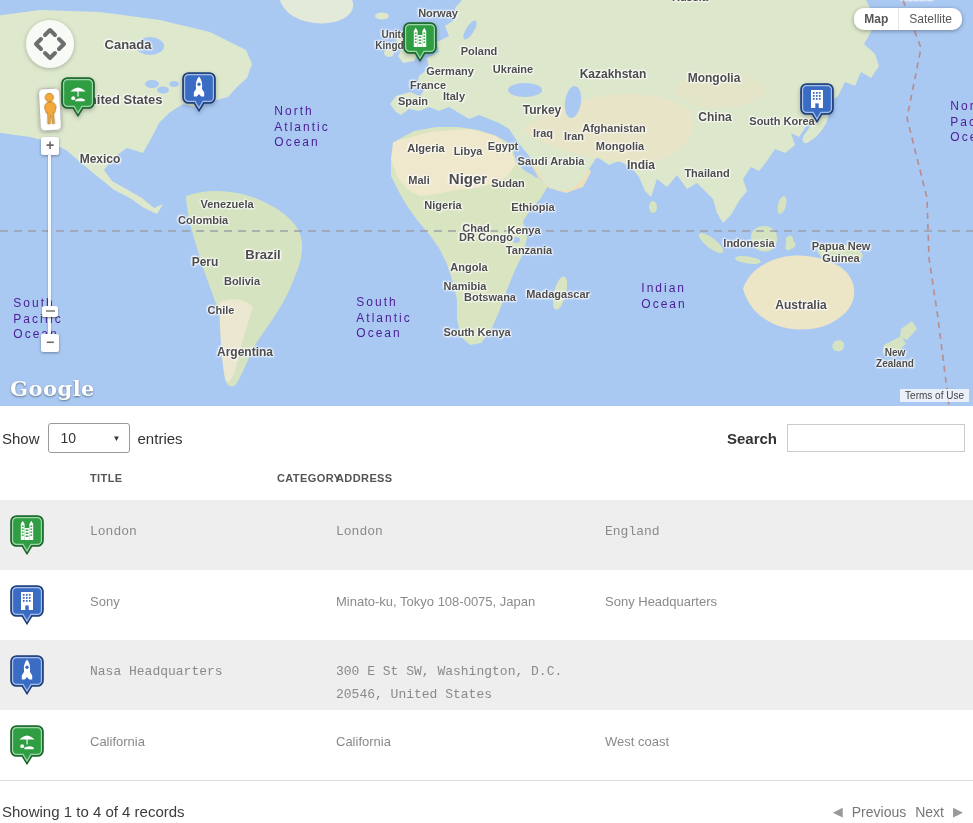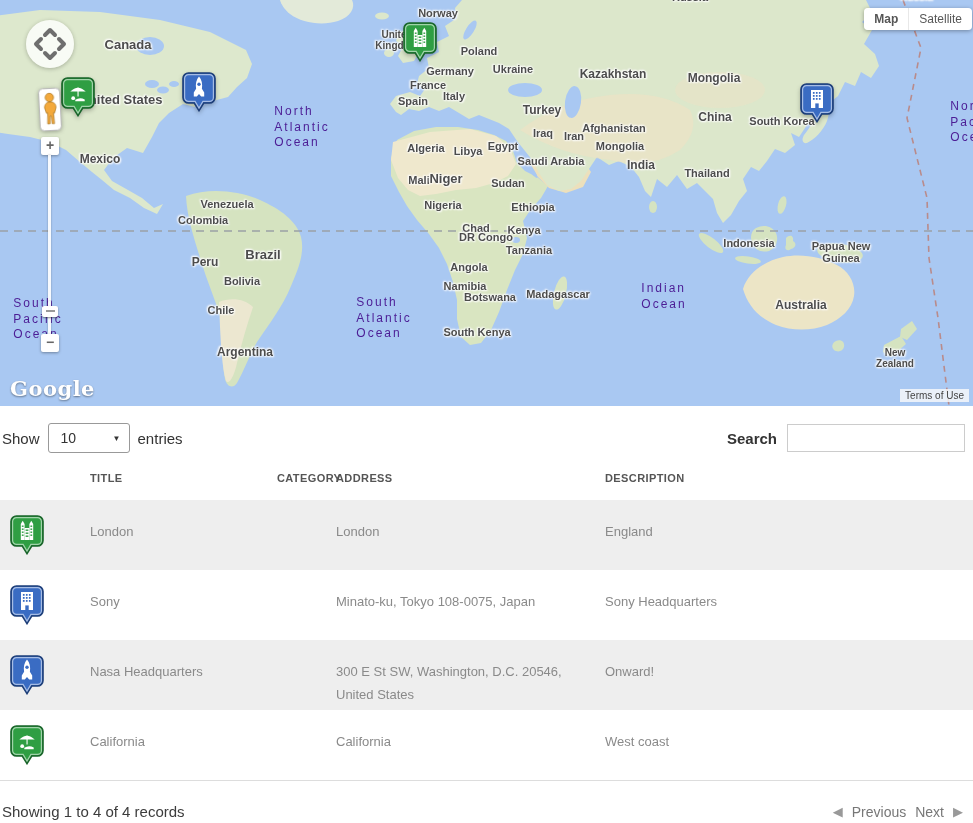--- a/index.html
+++ b/index.html
@@ -23,22 +23,22 @@
   .zoom-btn{position:absolute;width:18px;height:18px;background:#fff;border-radius:2px;
     box-shadow:0 1px 3px rgba(0,0,0,.35);color:#666;font-weight:bold;font-size:14px;
     line-height:17px;text-align:center;cursor:pointer;}
   .zoom-in{left:41px;top:137px;}
   .zoom-out{left:41px;top:334px;}
   .zoom-track{position:absolute;left:48px;top:155px;width:3px;height:180px;
     background:rgba(255,255,255,.9);box-shadow:0 0 2px rgba(0,0,0,.35);cursor:pointer;}
   .zoom-handle{position:absolute;left:42px;top:306px;width:16px;height:11px;background:#fff;
     border-radius:2px;box-shadow:0 1px 2px rgba(0,0,0,.45);cursor:pointer;}
   .zoom-handle::after{content:"";display:block;margin:4px auto 0;width:9px;height:2px;background:#999;}
-  .map-type{position:absolute;top:8px;right:1px;display:flex;box-shadow:0 1px 4px rgba(0,0,0,.35);
-    border-radius:4px;overflow:hidden;justify-content:flex-end;}
+  .map-type{position:absolute;top:8px;right:11px;display:flex;box-shadow:0 1px 4px rgba(0,0,0,.35);
+    border-radius:10px;overflow:hidden;justify-content:flex-end;}
   .map-type button{font-family:"Liberation Sans",sans-serif;font-size:12px;padding:4px 10px;
     background:#fff;border:none;color:#565656;cursor:pointer;}
   .mt-map{font-weight:bold;color:#0f0f0f;border-right:1px solid #e8e8e8 !important;}
   .google-logo{position:absolute;left:10px;bottom:5px;font-family:"DejaVu Serif",serif;font-weight:bold;
     font-size:21px;color:#fff;text-shadow:0 1px 2px rgba(0,0,0,.45);letter-spacing:.5px;cursor:pointer;}
   .terms{position:absolute;right:4px;bottom:4px;font-size:10px;color:#444;
     background:rgba(250,250,250,.8);padding:1px 5px;cursor:pointer;}
 
   
   .controls{display:flex;align-items:center;padding:16px 8px 4px 2px;font-size:15px;color:#333;height:32px;}
@@ -48,21 +48,21 @@
   .search-wrap{margin-left:auto;display:flex;align-items:center;gap:10px;}
   .search-wrap label{font-weight:bold;color:#333;}
   .search-wrap input{width:166px;height:26px;border:1px solid #ccc;outline:none;font-size:14px;padding:0 5px;}
 
   
   .dtable{border-bottom:1px solid #ddd;}
   .thead,.trow{display:grid;grid-template-columns:90px 187px 59px 269px 1fr;}
   .thead{padding:9px 0 10px;}
   .th{font-size:11px;font-weight:bold;color:#555;letter-spacing:.4px;white-space:nowrap;}
   .trow{min-height:70px;font-size:13px;color:#8a8a8a;}
-  .trow.odd{background:#eee;}
+  .trow.odd{background:#eee;font-family:Liberation Mono, monospace;}
   .cell{padding-top:20px;line-height:23px;}
   .cell.addr{padding-right:6px;}
   .icon-cell{padding:15px 0 0 10px;}
   .row-icon{display:inline-block;width:34px;height:40px;}
 
   
   .footer{display:flex;justify-content:space-between;align-items:center;padding:22px 10px 0 2px;}
   .summary{font-size:15px;color:#3c3c3c;}
   .pager{display:flex;align-items:center;gap:9px;font-size:14px;color:#777;}
   .pager a{cursor:pointer;}
@@ -161,21 +161,21 @@
         <span class="country-label" style="left: 707px; top: 173px; font-size: 11px;">Thailand</span>
         <span class="country-label" style="left: 614px; top: 128px; font-size: 11px;">Afghanistan</span>
         <span class="country-label" style="left: 620px; top: 146px; font-size: 11px;">Mongolia</span>
         <span class="country-label" style="left: 574px; top: 136px; font-size: 11px;">Iran</span>
         <span class="country-label" style="left: 543px; top: 133px; font-size: 11px;">Iraq</span>
         <span class="country-label" style="left: 551px; top: 161px; font-size: 11px;">Saudi Arabia</span>
         <span class="country-label" style="left: 503px; top: 146px; font-size: 11px;">Egypt</span>
         <span class="country-label" style="left: 468px; top: 151px; font-size: 11px;">Libya</span>
         <span class="country-label" style="left: 426px; top: 148px; font-size: 11px;">Algeria</span>
         <span class="country-label" style="left: 419px; top: 180px; font-size: 11px;">Mali</span>
-        <span class="country-label" style="left: 446px; top: 179px; font-size: 13px;">Niger</span>
+        <span class="country-label" style="left: 468px; top: 179px; font-size: 15px;">Niger</span>
         <span class="country-label" style="left: 476px; top: 192px; font-size: 11px; margin-top: 36px;">Chad</span>
         <span class="country-label" style="left: 508px; top: 183px; font-size: 11px;">Sudan</span>
         <span class="country-label" style="left: 443px; top: 205px; font-size: 11px; text-align: right;">Nigeria</span>
         <span class="country-label" style="left: 533px; top: 207px; font-size: 11px;">Ethiopia</span>
         <span class="country-label" style="left: 524px; top: 230px; font-size: 11px;">Kenya</span>
         <span class="country-label" style="left: 486px; top: 237px; font-size: 11px;">DR Congo</span>
         <span class="country-label" style="left: 529px; top: 250px; font-size: 11px;">Tanzania</span>
         <span class="country-label" style="left: 469px; top: 267px; font-size: 11px;">Angola</span>
         <span class="country-label" style="left: 465px; top: 286px; font-size: 11px;">Namibia</span>
         <span class="country-label" style="left: 490px; top: 297px; font-size: 11px;">Botswana</span>
@@ -307,21 +307,20 @@
     </div>
   </div>
 
   
   <div class="dtable">
     <div class="thead">
       <div class="cell" style="padding:0"></div>
       <div class="cell th" style="padding:0">TITLE</div>
       <div class="cell th" style="padding:0">CATEGORY</div>
       <div class="cell th" style="padding:0">ADDRESS</div>
-      <div class="cell th" style="padding:0">DESCRIPTION</div>
     </div>
 
     <div class="trow odd">
       <div class="icon-cell"><span class="row-icon"><svg width="34" height="40" viewBox="0 0 34 40">
               <path d="M6.5 1h21A5.5 5.5 0 0 1 33 6.5v19a5.5 5.5 0 0 1-5.5 5.5h-5.8L17 38.6 12.3 31H6.5A5.5 5.5 0 0 1 1 25.5v-19A5.5 5.5 0 0 1 6.5 1z" fill="#2f9e43" stroke="#19642a" stroke-width="1.6"></path>
               <path d="M6.5 2.6h21a3.9 3.9 0 0 1 3.9 3.9v19a3.9 3.9 0 0 1-3.9 3.9h-6.6L17 36l-3.9-6.6H6.5a3.9 3.9 0 0 1-3.9-3.9v-19a3.9 3.9 0 0 1 3.9-3.9z" fill="none" stroke="rgba(255,255,255,.55)" stroke-width="1.2"></path>
               <path fill="#fff" d="M12.7 5.8 14.6 9H10.8z"></path>
               <rect x="10.8" y="9" width="3.8" height="16" fill="#fff"></rect>
               <path fill="#fff" d="M21.3 5.8 23.2 9h-3.8z"></path>
               <rect x="19.4" y="9" width="3.8" height="16" fill="#fff"></rect>
@@ -371,21 +370,20 @@
     <div class="trow odd">
       <div class="icon-cell"><span class="row-icon"><svg width="34" height="40" viewBox="0 0 34 40">
               <path d="M6.5 1h21A5.5 5.5 0 0 1 33 6.5v19a5.5 5.5 0 0 1-5.5 5.5h-5.8L17 38.6 12.3 31H6.5A5.5 5.5 0 0 1 1 25.5v-19A5.5 5.5 0 0 1 6.5 1z" fill="#3a6cc3" stroke="#1d3e78" stroke-width="1.6"></path>
               <path d="M6.5 2.6h21a3.9 3.9 0 0 1 3.9 3.9v19a3.9 3.9 0 0 1-3.9 3.9h-6.6L17 36l-3.9-6.6H6.5a3.9 3.9 0 0 1-3.9-3.9v-19a3.9 3.9 0 0 1 3.9-3.9z" fill="none" stroke="rgba(255,255,255,.55)" stroke-width="1.2"></path>
               <path fill="#fff" d="M17 4.6c2.7 3.1 3.7 7.8 2.9 12.2l2.3 3.7v4h-3L17 22.1l-2.2 2.4h-3v-4l2.3-3.7C13.3 12.4 14.3 7.7 17 4.6z"></path>
               <circle cx="17" cy="12.3" r="1.7" fill="#3a6cc3"></circle>
             </svg></span></div>
       <div class="cell">Nasa Headquarters</div>
       <div class="cell"></div>
       <div class="cell addr">300 E St SW, Washington, D.C. 20546, United States</div>
-      <div class="cell">Onward!</div>
     </div>
     <div class="trow">
       <div class="icon-cell"><span class="row-icon"><svg width="34" height="40" viewBox="0 0 34 40">
               <path d="M6.5 1h21A5.5 5.5 0 0 1 33 6.5v19a5.5 5.5 0 0 1-5.5 5.5h-5.8L17 38.6 12.3 31H6.5A5.5 5.5 0 0 1 1 25.5v-19A5.5 5.5 0 0 1 6.5 1z" fill="#2f9e43" stroke="#19642a" stroke-width="1.6"></path>
               <path d="M6.5 2.6h21a3.9 3.9 0 0 1 3.9 3.9v19a3.9 3.9 0 0 1-3.9 3.9h-6.6L17 36l-3.9-6.6H6.5a3.9 3.9 0 0 1-3.9-3.9v-19a3.9 3.9 0 0 1 3.9-3.9z" fill="none" stroke="rgba(255,255,255,.55)" stroke-width="1.2"></path>
               <path fill="#fff" d="M9.3 14.6 Q17 6.8 24.7 14.6 Z"></path>
               <rect x="16.5" y="10.5" width="1.1" height="9" fill="#fff"></rect>
               <circle cx="12.2" cy="21.2" r="1.9" fill="#fff"></circle>
               <path fill="#fff" d="M14.3 22.8q4.5-3 9.4-.4v1.8h-9.4z"></path>
             </svg></span></div>

